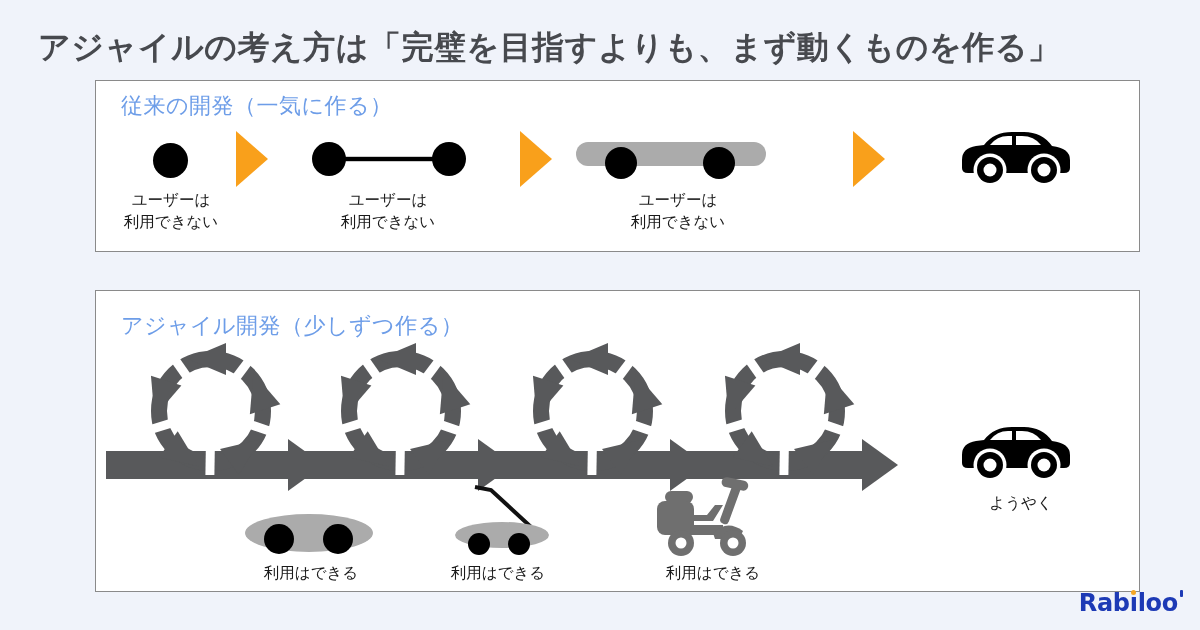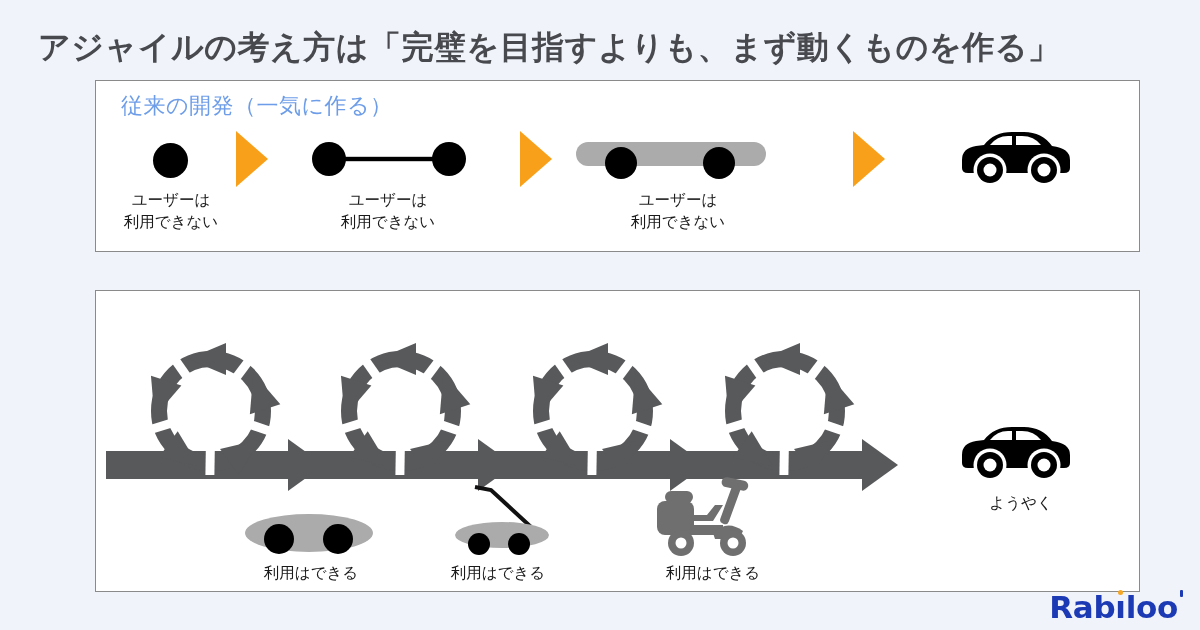--- a/index.html
+++ b/index.html
@@ -14,21 +14,21 @@
   .panel{position:absolute;left:95px;width:1045px;background:var(--panel);border:1.5px solid var(--border)}
   .panel-top{top:80px;height:172px}
   .panel-bottom{top:290px;height:302px}
   .panel h2{position:absolute;left:25px;font-size:22px;font-weight:400;color:var(--blue);letter-spacing:.5px}
   .panel-top h2{top:10px}
   .panel-bottom h2{top:20px}
   .abs{position:absolute}
   .lbl{position:absolute;width:170px;text-align:center;font-size:15.5px;line-height:1.45;color:var(--ink);white-space:pre-line}
   .tri{position:absolute;width:0;height:0;border-top:28px solid transparent;border-bottom:28px solid transparent;border-left:32px solid var(--orange)}
   .dot{position:absolute;width:35px;height:35px;border-radius:50%;background:#000}
-  .logo{position:absolute;right:17px;top:589px;font-size:31px;font-weight:700;color:var(--logo-blue);letter-spacing:-.3px}
+  .logo{position:absolute;right:17px;top:589px;font-size:24px;font-weight:700;color:var(--logo-blue);letter-spacing:-.3px}
   .logo .logo-i{position:relative;display:inline-block}
   .logo .idot{position:absolute;left:50%;top:1px;width:5px;height:5px;margin-left:-2.5px;border-radius:50%;background:var(--logo-dot)}
   .logo .tm{display:inline-block;width:3px;height:7px;background:var(--logo-blue);margin-left:2px;vertical-align:top;margin-top:1px;border-radius:1px}
   svg{display:block;overflow:visible}
   .defs-svg{position:absolute;width:0;height:0}
 </style>
 </head>
 <body>
 
 <svg class="defs-svg" aria-hidden="true">
@@ -102,20 +102,21 @@
 利用できない</div>
 
   <div class="tri" style="left:757px;top:50px"></div>
 
   <svg class="abs" style="left:858px;top:37px" width="124" height="70" viewBox="0 0 124 70">
     <use href="#car-sym"></use>
   </svg>
 </section>
 
 <section class="panel panel-bottom">
+  <h2>アジャイル開発（少しずつ作る）</h2>
 
   <svg class="abs" style="left:10px;top:52px" width="220" height="150" viewBox="0 0 220 150">
       <use href="#loop-sym"></use>
     </svg>
   <svg class="abs" style="left:200px;top:52px" width="220" height="150" viewBox="0 0 220 150">
       <use href="#loop-sym"></use>
     </svg>
   <svg class="abs" style="left:392px;top:52px" width="220" height="150" viewBox="0 0 220 150">
       <use href="#loop-sym"></use>
     </svg>

